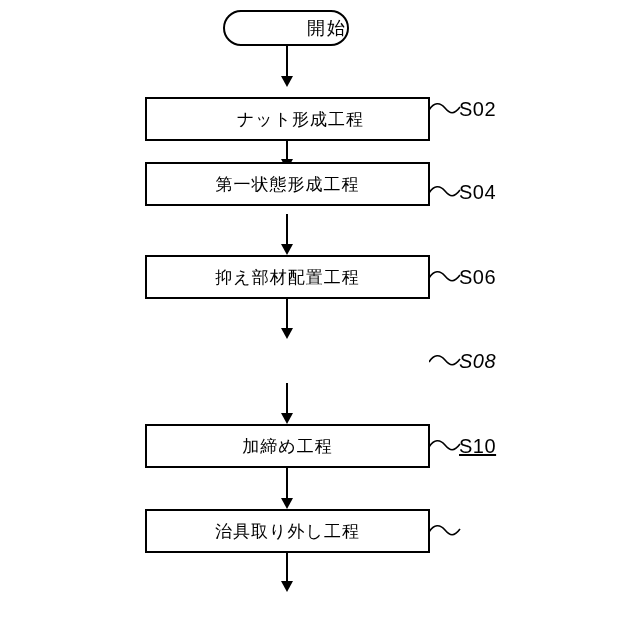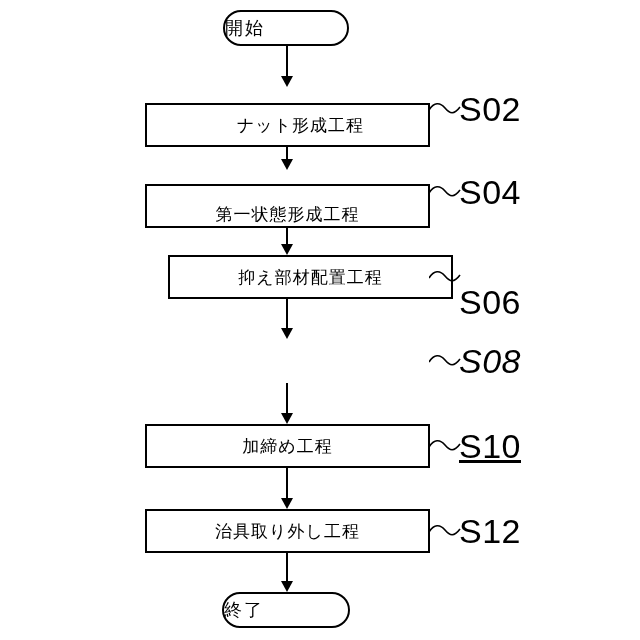--- a/index.html
+++ b/index.html
@@ -3,35 +3,35 @@
 <meta charset="utf-8">
 <style>
   html,body{margin:0;padding:0;background:#ffffff;}
   .canvas{
     position:relative;width:640px;height:640px;background:#ffffff;
     font-family:"Liberation Sans","DejaVu Sans",sans-serif;color:#000;
     overflow:hidden;
   }
   .terminal{
     position:absolute;border:2px solid #000;border-radius:19px;background:#fff;
-    display:flex;align-items:center;justify-content:flex-start;
+    display:flex;align-items:center;justify-content:flex-end;
     font-size:18px;letter-spacing:2px;box-sizing:border-box;
   }
   .start-terminal{left:223px;top:10px;width:126px;height:36px;}
   .end-terminal{left:222px;top:592px;width:128px;height:36px;}
   .process-box{
     position:absolute;left:145px;width:285px;height:44px;
     border:2px solid #000;background:#fff;box-sizing:border-box;
     display:flex;align-items:center;justify-content:center;
     font-size:17px;letter-spacing:1px;
   }
   .step-code{
     position:absolute;left:459px;width:70px;height:34px;
     display:flex;align-items:center;
-    font-size:34px;letter-spacing:0.5px;
+    font-size:20px;letter-spacing:0.5px;
   }
   .arrow-line{position:absolute;left:286px;width:2px;background:#000;}
   .arrow-head{
     position:absolute;left:281px;width:0;height:0;
     border-left:6px solid transparent;border-right:6px solid transparent;
     border-top:11px solid #000;
   }
   .squiggle{position:absolute;left:429px;width:32px;height:16px;}
   .squiggle svg{display:block;}
 </style>
@@ -58,49 +58,49 @@
 
   <div class="arrow-line" style="top:383px;height:34px;"></div>
   <div class="arrow-head" style="top:413px;"></div>
 
   <div class="arrow-line" style="top:468px;height:34px;"></div>
   <div class="arrow-head" style="top:498px;"></div>
 
   <div class="arrow-line" style="top:553px;height:32px;"></div>
   <div class="arrow-head" style="top:581px;"></div>
 
-  <div class="process-box" style="top:103px;padding-left:26px;">
+  <div class="process-box" style="top:97px;padding-left:26px;">
     <span>ナット形成工程</span>
   </div>
   <div class="squiggle" style="top:101px;">
     <svg width="32" height="16" viewBox="0 0 32 16">
         <path d="M0,9 C5,1 11,1 16,7 S25,14 31,6" fill="none" stroke="#000" stroke-width="1.6"></path>
       </svg>
   </div>
   <div class="step-code" style="top:92px;">S02</div>
 
-  <div class="process-box" style="top:184px;align-items:flex-end;">
+  <div class="process-box" style="top:162px;">
     <span>第一状態形成工程</span>
   </div>
   <div class="squiggle" style="top:184px;">
     <svg width="32" height="16" viewBox="0 0 32 16">
         <path d="M0,9 C5,1 11,1 16,7 S25,14 31,6" fill="none" stroke="#000" stroke-width="1.6"></path>
       </svg>
   </div>
   <div class="step-code" style="top:175px;">S04</div>
 
-  <div class="process-box" style="top:255px;margin-left:23px;">
+  <div class="process-box" style="top:255px;">
     <span>抑え部材配置工程</span>
   </div>
   <div class="squiggle" style="top:269px;">
     <svg width="32" height="16" viewBox="0 0 32 16">
         <path d="M0,9 C5,1 11,1 16,7 S25,14 31,6" fill="none" stroke="#000" stroke-width="1.6"></path>
       </svg>
   </div>
-  <div class="step-code" style="top:260px;margin-top:25px;">S06</div>
+  <div class="step-code" style="top:260px;">S06</div>
 
   <div class="squiggle" style="top:353px;">
     <svg width="32" height="16" viewBox="0 0 32 16">
         <path d="M0,9 C5,1 11,1 16,7 S25,14 31,6" fill="none" stroke="#000" stroke-width="1.6"></path>
       </svg>
   </div>
   <div class="step-code" style="top:344px;font-style:italic;">S08</div>
 
   <div class="process-box" style="top:424px;justify-content:center;">
     <span>加締め工程</span>
@@ -113,19 +113,15 @@
   <div class="step-code" style="top:429px;text-decoration:underline;">S10</div>
 
   <div class="process-box" style="top:509px;font-family:Liberation Mono, monospace;">
     <span>治具取り外し工程</span>
   </div>
   <div class="squiggle" style="top:523px;">
     <svg width="32" height="16" viewBox="0 0 32 16">
         <path d="M0,9 C5,1 11,1 16,7 S25,14 31,6" fill="none" stroke="#000" stroke-width="1.6"></path>
       </svg>
   </div>
-  <div class="step-code" style="top:514px;">S12</div>
 
-  <div class="terminal end-terminal">
-    <span>終了</span>
-  </div>
 
 </div>
 
 </body></html>

